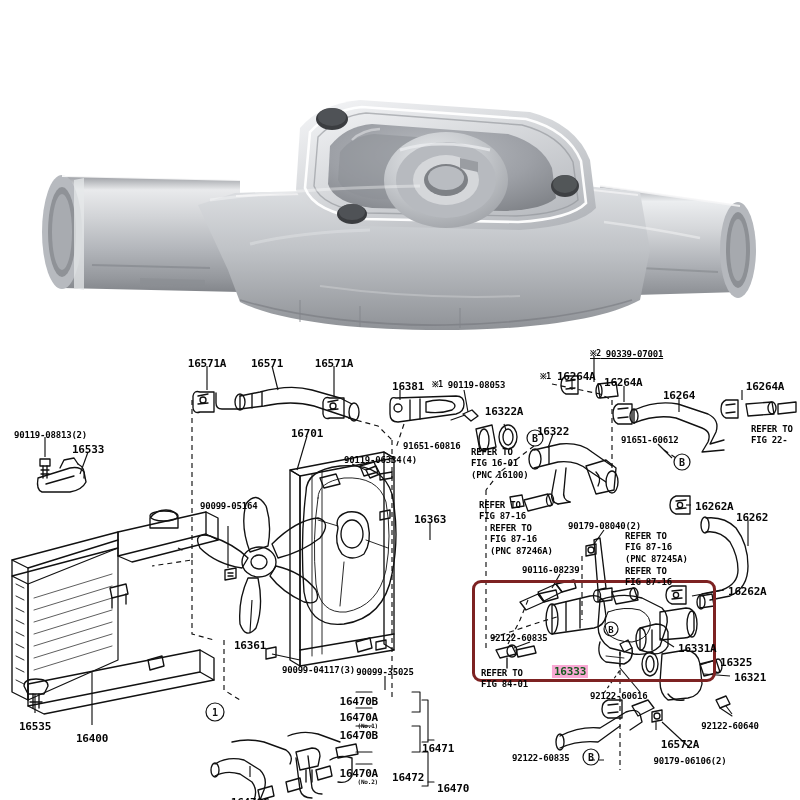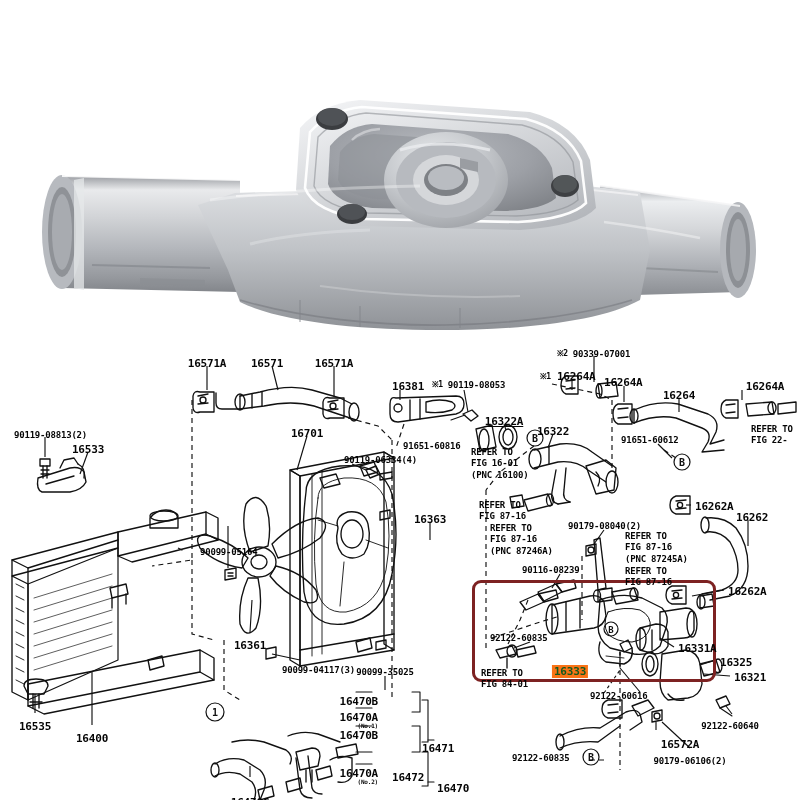--- a/index.html
+++ b/index.html
@@ -576,30 +576,30 @@
   <div id="red-box" style="left: 472px; top: 580px; width: 238px; height: 96px; border-color: rgb(125, 34, 34);"></div>
 
   <div id="label-layer">
       <div class="lbl s11 ctr" style="left: 207px; top: 358px;">16571A</div>
       <div class="lbl s11 ctr" style="left: 267px; top: 358px;">16571</div>
       <div class="lbl s11 ctr" style="left: 334px; top: 358px;">16571A</div>
       <div class="lbl s9" style="left: 14px; top: 431px;">90119-08813(2)</div>
       <div class="lbl s11 ctr" style="left: 88px; top: 444px;">16533</div>
       <div class="lbl s11 ctr" style="left: 307px; top: 428px;">16701</div>
       <div class="lbl s9" style="left: 327px; top: 456px; padding-left: 17px;">90119-06334(4)</div>
-      <div class="lbl s9" style="left: 200px; top: 548px;">90099-05164</div>
+      <div class="lbl s9" style="left: 200px; top: 502px;">90099-05164</div>
       <div class="lbl s11 ctr" style="left: 430px; top: 514px;">16363</div>
       <div class="lbl s11 ctr" style="left: 250px; top: 640px;">16361</div>
       <div class="lbl s9" style="left: 282px; top: 666px;">90099-04117(3)</div>
       <div class="lbl s9 ctr" style="left: 385px; top: 668px;">90099-35025</div>
       <div class="lbl s11 ctr" style="left: 35px; top: 721px;">16535</div>
       <div class="lbl s11 ctr" style="left: 92px; top: 733px;">16400</div>
       <div class="lbl s11" style="left: 392px; top: 381px;">16381</div>
       <div class="lbl s9" style="left: 403px; top: 442px;">91651-60816</div>
-      <div class="lbl s11 ctr" style="left: 504px; top: 416px; text-decoration: underline;">16322A</div>
+      <div class="lbl s11 ctr" style="left: 504px; top: 406px;">16322A</div>
       <div class="lbl s11 ctr" style="left: 553px; top: 426px;">16322</div>
       <div class="lbl s11" style="left: 604px; top: 377px;">16264A</div>
       <div class="lbl s11 ctr" style="left: 679px; top: 390px;">16264</div>
       <div class="lbl s11 ctr" style="left: 765px; top: 381px;">16264A</div>
       <div class="lbl s9" style="left: 621px; top: 436px;">91651-60612</div>
       <div class="lbl s11" style="left: 695px; top: 501px;">16262A</div>
       <div class="lbl s11" style="left: 736px; top: 512px;">16262</div>
       <div class="lbl s9" style="left: 568px; top: 522px;">90179-08040(2)</div>
       <div class="lbl s11" style="left: 728px; top: 586px;">16262A</div>
       <div class="lbl s9" style="left: 522px; top: 566px;">90116-08239</div>
@@ -610,21 +610,21 @@
       <div class="lbl s9" style="left: 590px; top: 692px;">92122-60616</div>
       <div class="lbl s9 ctr" style="left: 730px; top: 722px;">92122-60640</div>
       <div class="lbl s11 ctr" style="left: 680px; top: 739px;">16572A</div>
       <div class="lbl s9 ctr" style="left: 690px; top: 757px;">90179-06106(2)</div>
       <div class="lbl s9" style="left: 512px; top: 754px;">92122-60835</div>
       <div class="lbl s11 ctr" style="left: 250px; top: 785px; margin-top: 12px;">16470C</div>
       <div class="lbl s11" style="left: 422px; top: 743px;">16471</div>
       <div class="lbl s11" style="left: 437px; top: 783px;">16470</div>
       <div class="lbl s11" style="left: 392px; top: 755px; margin-top: 17px;">16472</div>
       <div class="lbl s9" style="left: 432px; top: 381px;"><span class="mk">※1</span><span> 90119-08053</span></div>
-      <div class="lbl s9" style="left: 557px; top: 350px;"><span class="mk">※2</span><span> 90339-07001</span></div>
+      <div class="lbl s9" style="left: 590px; top: 350px; text-decoration: underline;"><span class="mk">※2</span><span> 90339-07001</span></div>
       <div class="lbl s11" style="left: 540px; top: 371px;"><span class="mk">※1</span><span> 16264A</span></div>
       <div class="lbl s11 rgt" style="left: 378px; top: 696px; text-align: right;">
         <div>16470B</div>
       </div>
       <div class="lbl s11 rgt" style="left: 378px; top: 712px; text-align: right;">
         <div>16470A</div>
         <div class="s6" style="margin-top: -1px;">(No.1)</div>
       </div>
       <div class="lbl s11 rgt" style="left: 378px; top: 730px; text-align: right;">
         <div>16470B</div>
@@ -657,16 +657,16 @@
         <div>(PNC 87245A)</div>
       </div>
       <div class="lbl refer s9" style="left: 625px; top: 566px;">
         <div>REFER TO</div>
         <div>FIG 87-16</div>
       </div>
       <div class="lbl refer s9" style="left: 481px; top: 668px;">
         <div>REFER TO</div>
         <div>FIG 84-01</div>
       </div>
-      <div class="lbl s11 ctr" style="left: 570px; top: 666px;"><span class="hl" style="background: #f97316; color: rgb(20, 89, 30);">16333</span></div>
+      <div class="lbl s11 ctr" style="left: 570px; top: 666px;"><span class="hl" style="background: #f9a8d4; color: rgb(20, 89, 30);">16333</span></div>
     </div>
 
 </div>
 
 </body></html>

